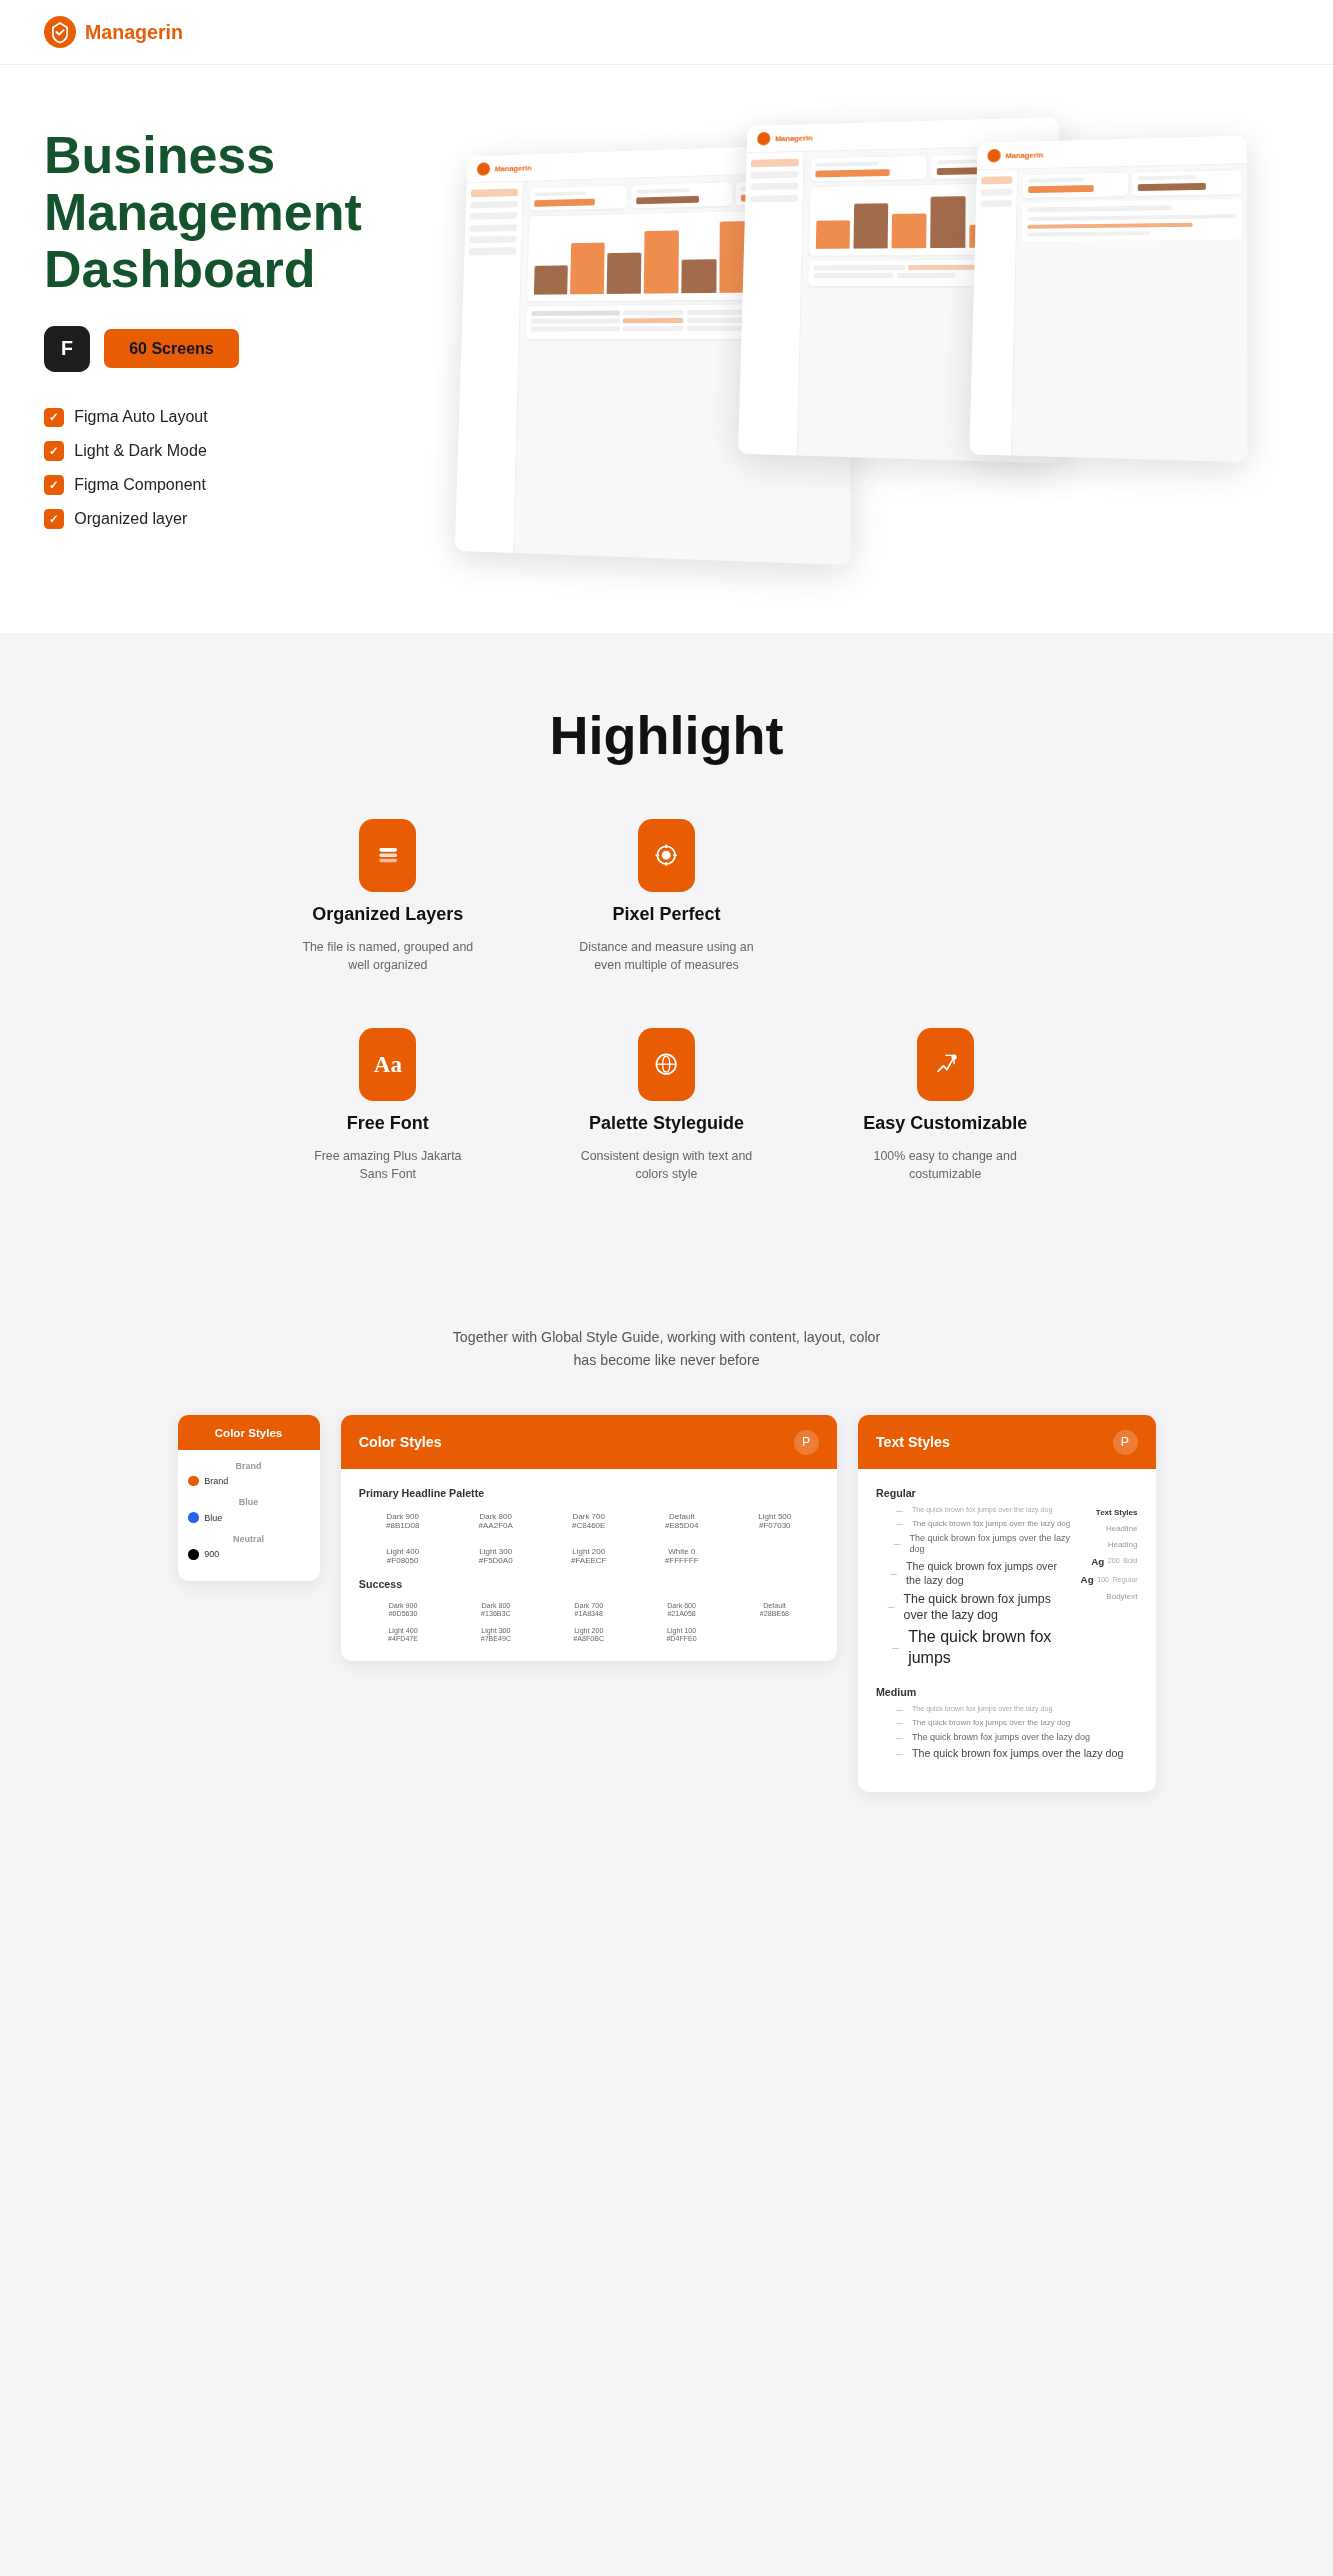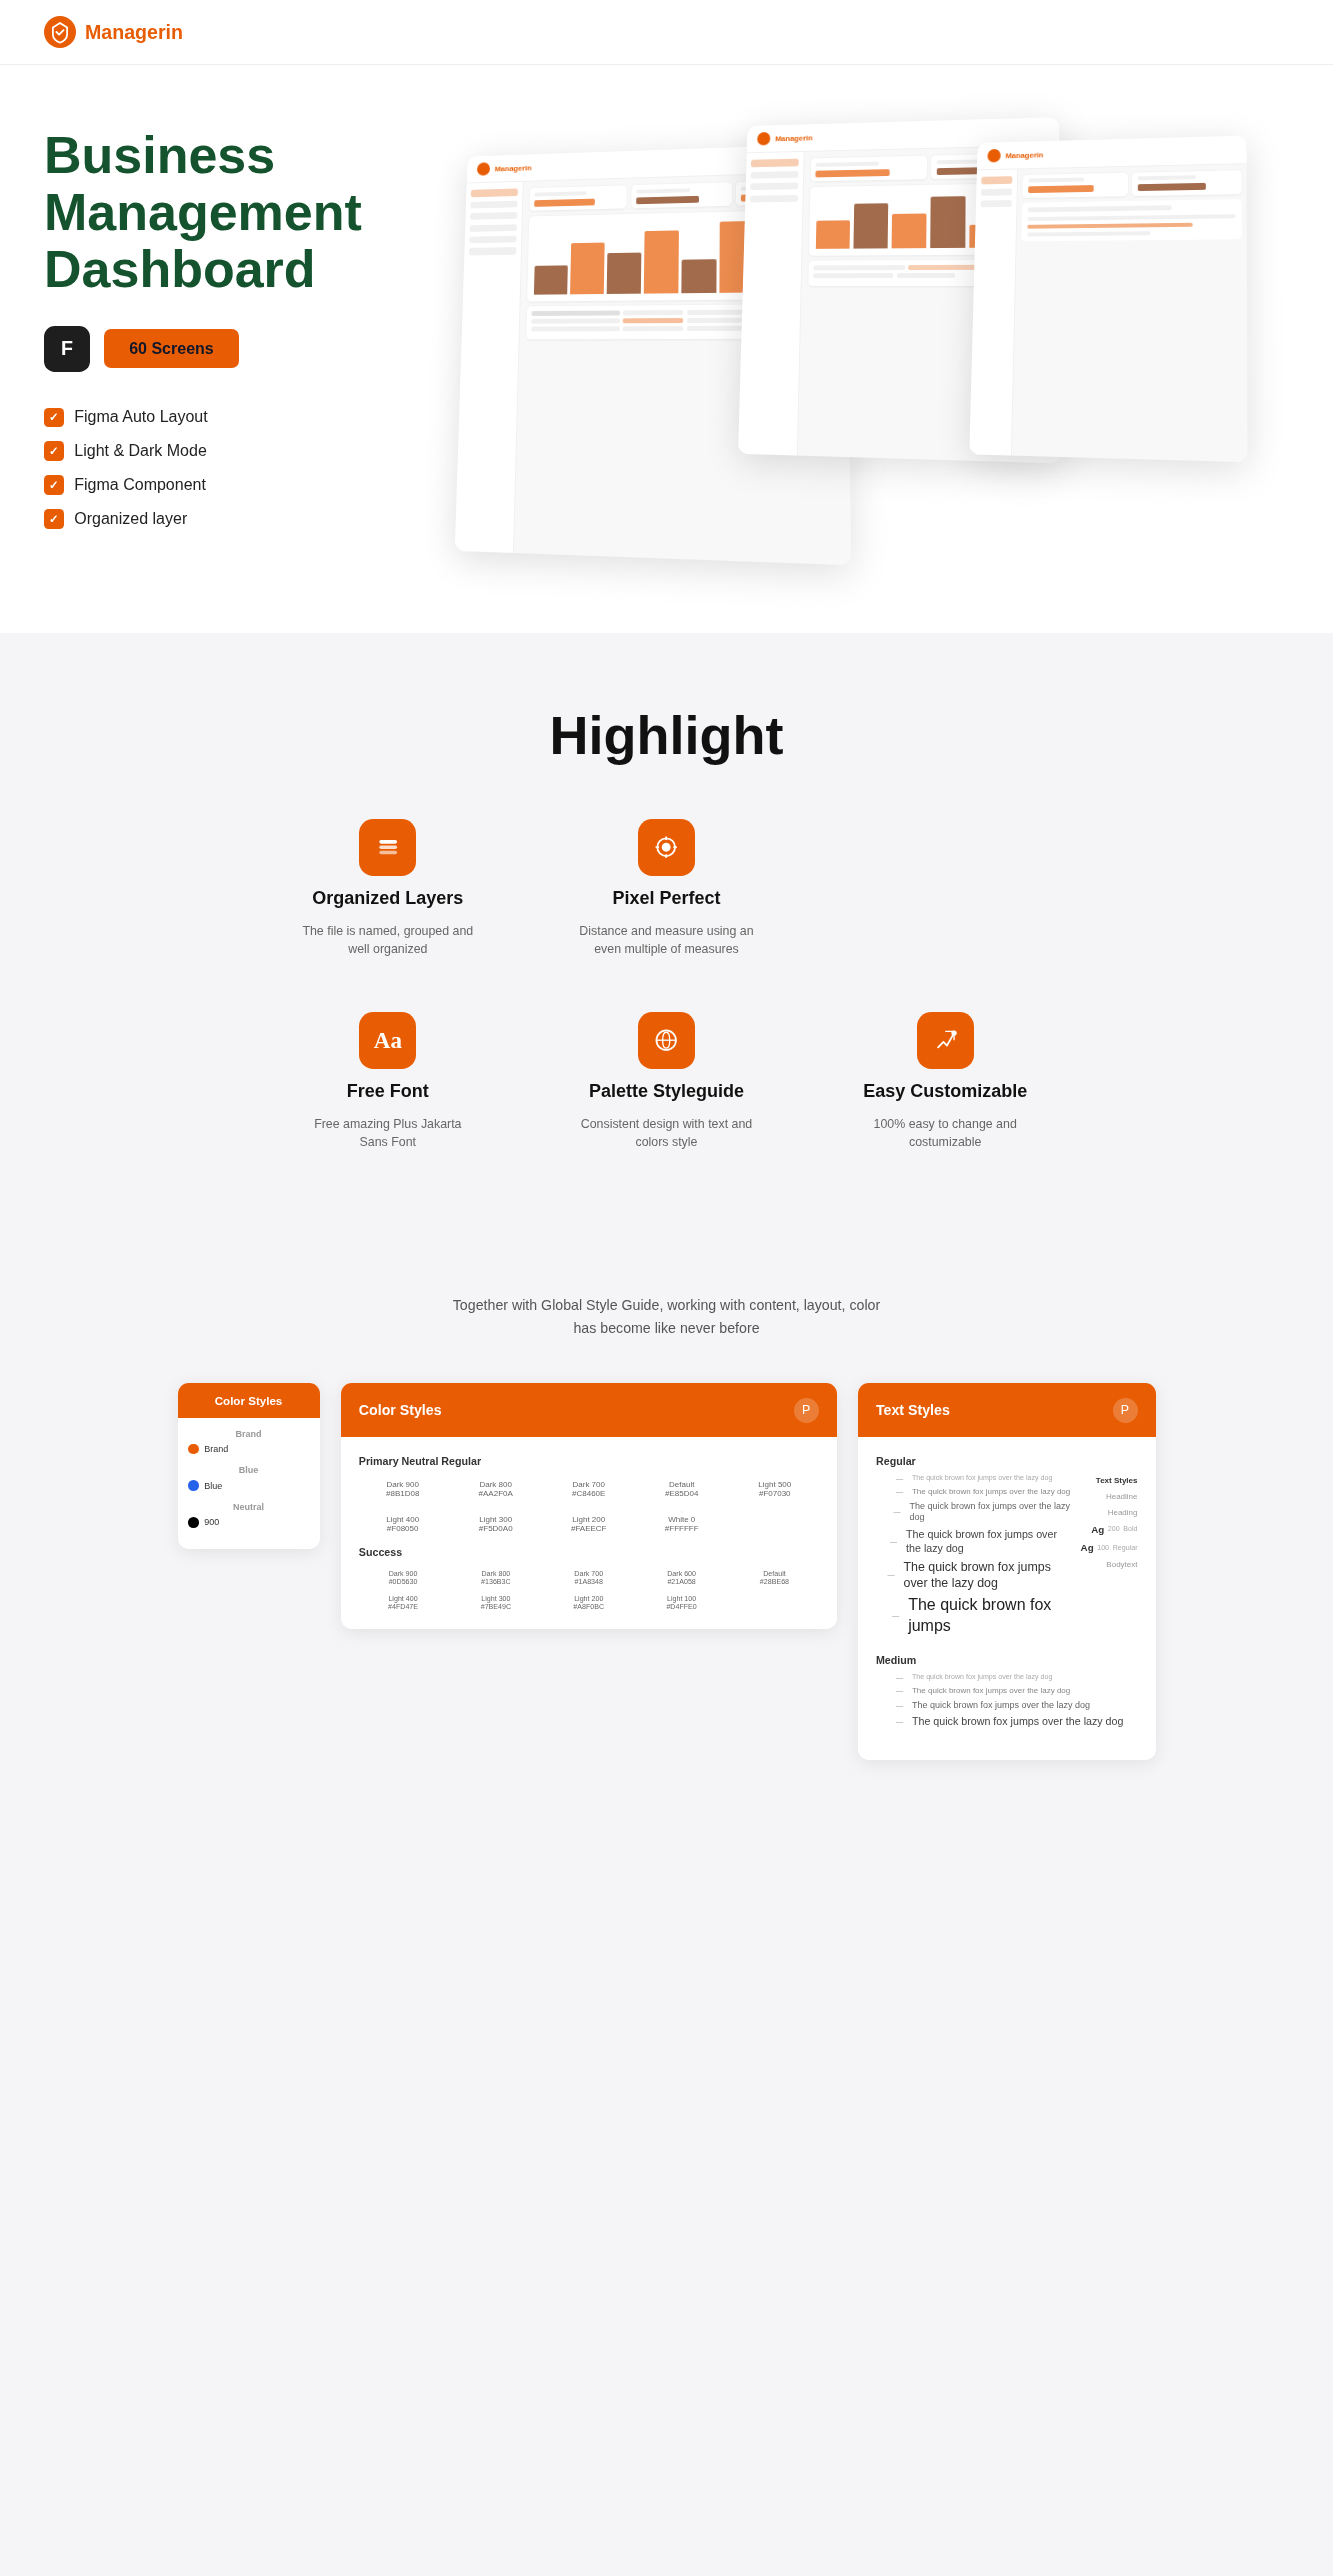--- a/index.html
+++ b/index.html
@@ -272,21 +272,21 @@
       margin: 0 auto 53px;
     }
     .highlight-card {
       display: flex;
       flex-direction: column;
       align-items: center;
       gap: 12.4px;
     }
     .highlight-icon {
       width: 57px;
-      height: 57px;
+      height: 73px;
       background: #E85D04;
       border-radius: 14.2px;
       display: flex;
       align-items: center;
       justify-content: center;
       font-size: 25px;
       color: #fff;
     }
     .highlight-name {
       font-size: 18px;
@@ -780,21 +780,21 @@
         </div>
       </div>
     </div>
 
     <div class="style-mockup-card" style="flex:2">
       <div class="style-mockup-header">
         <span class="style-mockup-title">Color Styles</span>
         <div class="style-mockup-icon">P</div>
       </div>
       <div class="style-mockup-body">
-        <div class="palette-section-label">Primary Neutral Regular</div>
+        <div class="palette-section-label">Primary Headline Palette</div>
 
         <div class="color-palette-row">
           <div class="swatch-with-label">
             <div class="color-swatch" style="background:#8B1000"></div>
             <div class="color-swatch-label">Dark 900<br>#8B1D08</div>
           </div>
           <div class="swatch-with-label">
             <div class="color-swatch" style="background:#AA2F0A"></div>
             <div class="color-swatch-label">Dark 800<br>#AA2F0A</div>
           </div>

